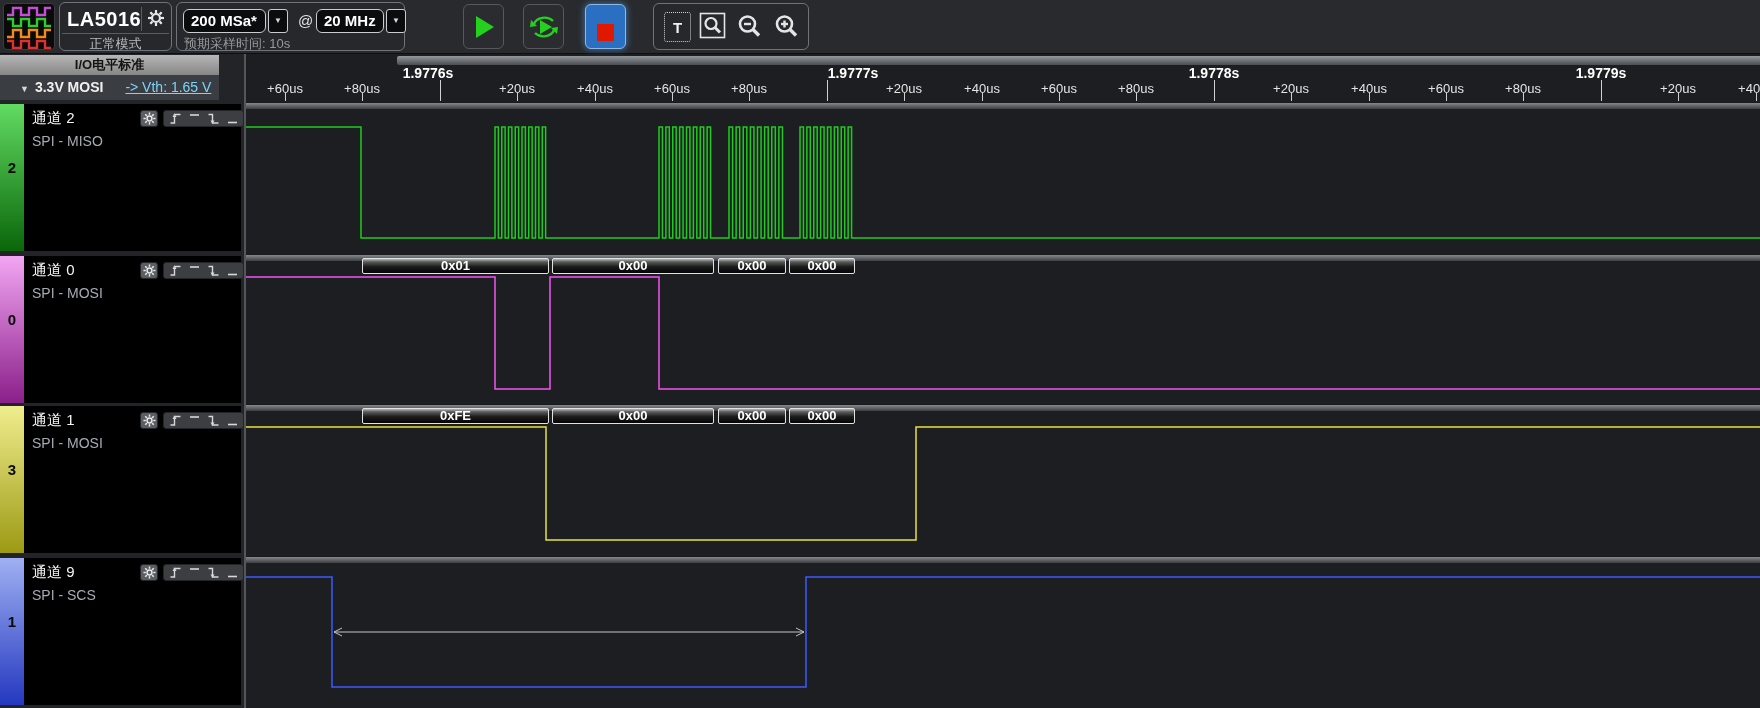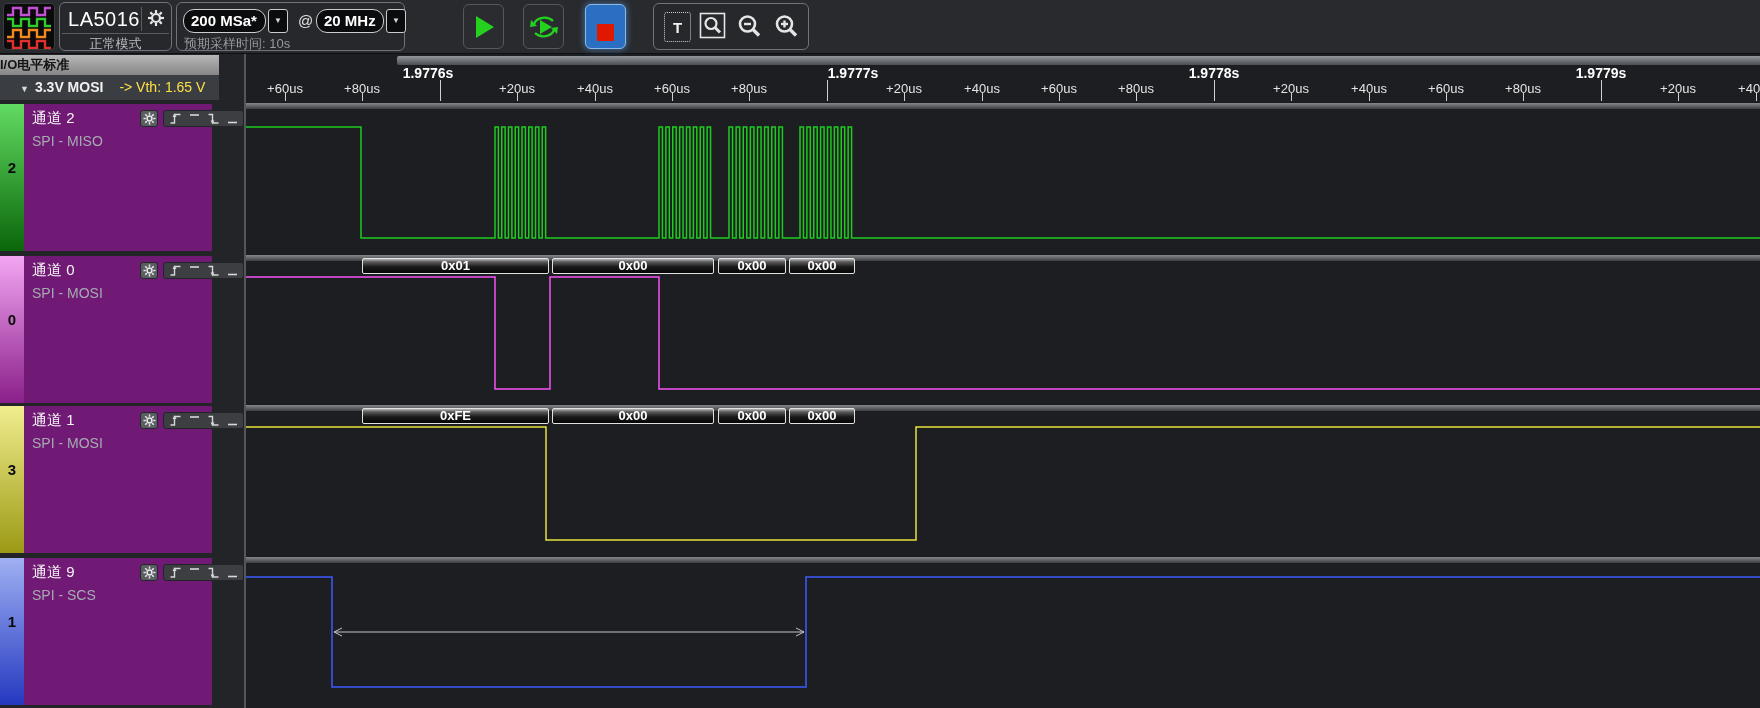--- a/index.html
+++ b/index.html
@@ -8,61 +8,61 @@
   #app{position:absolute;inset:0;}
 
   
   .toolbar{position:absolute;left:0;top:0;width:1760px;height:53px;background:#282a2e;
            border-bottom:1px solid #0e0f11;z-index:10;}
   .logo{position:absolute;left:3px;top:3px;width:52px;height:47px;background:#0a0a0a;
         border:1px solid #3a3c40;border-radius:4px;box-sizing:border-box;}
   .gbox{position:absolute;border:1px solid #70747a;border-radius:6px;box-sizing:border-box;background:#26282c;}
   .device-box{left:59px;top:2px;width:113px;height:49px;}
   .devname{position:absolute;left:7px;top:3px;width:74px;height:26px;color:#fff;font-size:20px;
-           font-weight:normal;letter-spacing:.5px;line-height:26px;text-align:center;}
+           font-weight:bold;letter-spacing:.5px;line-height:26px;text-align:center;}
   .dev-vsep{position:absolute;left:81px;top:4px;width:1px;height:24px;background:#595c60;}
   .dev-hsep{position:absolute;left:2px;top:30px;width:107px;height:1px;background:#595c60;}
   .gearbtn{position:absolute;left:84px;top:4px;width:24px;height:24px;background:transparent;
            border:none;padding:2px;cursor:pointer;}
   .devmode{position:absolute;left:0;top:32px;width:100%;text-align:center;color:#b9bcc0;font-size:13px;}
   .sample-box{left:176px;top:2px;width:229px;height:49px;}
-  .combo{position:absolute;height:24px;background:#0b0c0e;border:1px solid #caccd0;border-radius:11px;
+  .combo{position:absolute;height:24px;background:#0b0c0e;border:1px solid #caccd0;border-radius:6px;
          box-sizing:border-box;color:#fff;font-size:15px;font-weight:600;line-height:22px;padding-left:7px;cursor:pointer;}
   .combo-arrow{position:absolute;height:24px;width:20px;background:#0b0c0e;border:1px solid #caccd0;
          border-radius:3px;box-sizing:border-box;color:#d8d8d8;font-size:8px;text-align:center;
          line-height:22px;cursor:pointer;}
   .at{position:absolute;left:121px;top:9px;color:#e0e0e0;font-size:15px;}
   .expected{position:absolute;left:7px;top:32px;color:#96999e;font-size:13px;}
   .toolbtn{position:absolute;top:4px;width:41px;height:45px;background:#2a2c30;border:1px solid #55585c;
            border-radius:6px;box-sizing:border-box;cursor:pointer;padding:0;}
   .toolbtn svg{display:block;margin:auto;}
   .stop-active{background:#2a6fc2;border-color:#8db9e8;box-shadow:0 0 6px 1px rgba(90,160,230,.55);}
   .stopsq{width:17px;height:17px;background:#e01800;margin:12px auto 0 auto;}
   .tools-box{left:653px;top:3px;width:156px;height:47px;}
   .minibtn{position:absolute;top:8px;height:30px;background:transparent;border:none;padding:0;cursor:pointer;}
   .tbtn{border:1px dotted #cfcfcf;border-radius:3px;color:#f0f0f0;font-size:15px;font-weight:bold;}
 
   
   .io-bar{position:absolute;left:0;top:55px;width:219px;height:20px;
           background:linear-gradient(180deg,#b7b7b7,#868686);color:#141414;font-size:13px;
-          font-weight:bold;text-align:left;line-height:20px;z-index:6;}
+          font-weight:bold;text-align:center;line-height:20px;z-index:6;}
   .io-row{position:absolute;left:0;top:75px;width:219px;height:25px;background:#3a3d41;z-index:6;
           color:#f0f0f0;font-size:14px;line-height:25px;cursor:pointer;}
   .io-row .tri{color:#d8d8d8;font-size:9px;margin:0 6px 0 20px;}
   .io-row .std{font-weight:600;}
-  .io-row .vth{color:#fde047;margin-left:16px;}
+  .io-row .vth{color:#7dd3fc;margin-left:22px;text-decoration:underline;}
 
   
   .panel{position:absolute;left:0;top:53px;width:246px;height:655px;background:#232428;z-index:5;}
   .panel-edge{position:absolute;left:244px;top:53px;width:2px;height:655px;background:#53565a;z-index:7;}
   .chrow{position:absolute;left:0;width:246px;height:147px;}
   .strip{position:absolute;left:0;top:0;width:24px;height:147px;}
   .stripnum{position:absolute;left:0;top:55px;width:24px;text-align:center;color:#0a0a0a;
             font-size:15px;font-weight:bold;}
-  .chcontent{position:absolute;left:24px;top:0;width:188px;height:147px;background:#701a75;}
+  .chcontent{position:absolute;left:24px;top:0;width:217px;height:147px;background:#000000;}
   .chname{position:absolute;left:8px;top:5px;color:#f4f4f4;font-size:15px;}
   .chproto{position:absolute;left:8px;top:29px;color:#a6abb2;font-size:14px;}
   .chgear{position:absolute;left:116px;top:6px;width:18px;height:17px;background:#5a5d61;
           border:1px solid #26272a;border-radius:3px;box-sizing:border-box;padding:0;cursor:pointer;}
   .chgear svg{display:block;margin:auto;}
   .trgroup{position:absolute;left:139px;top:6px;width:81px;height:17px;background:#3c3e42;
            border:1px solid #232427;border-radius:3px;box-sizing:border-box;}
   .trbtn{position:absolute;top:1px;width:17px;height:13px;background:transparent;border:none;padding:0;cursor:pointer;}
 
   

